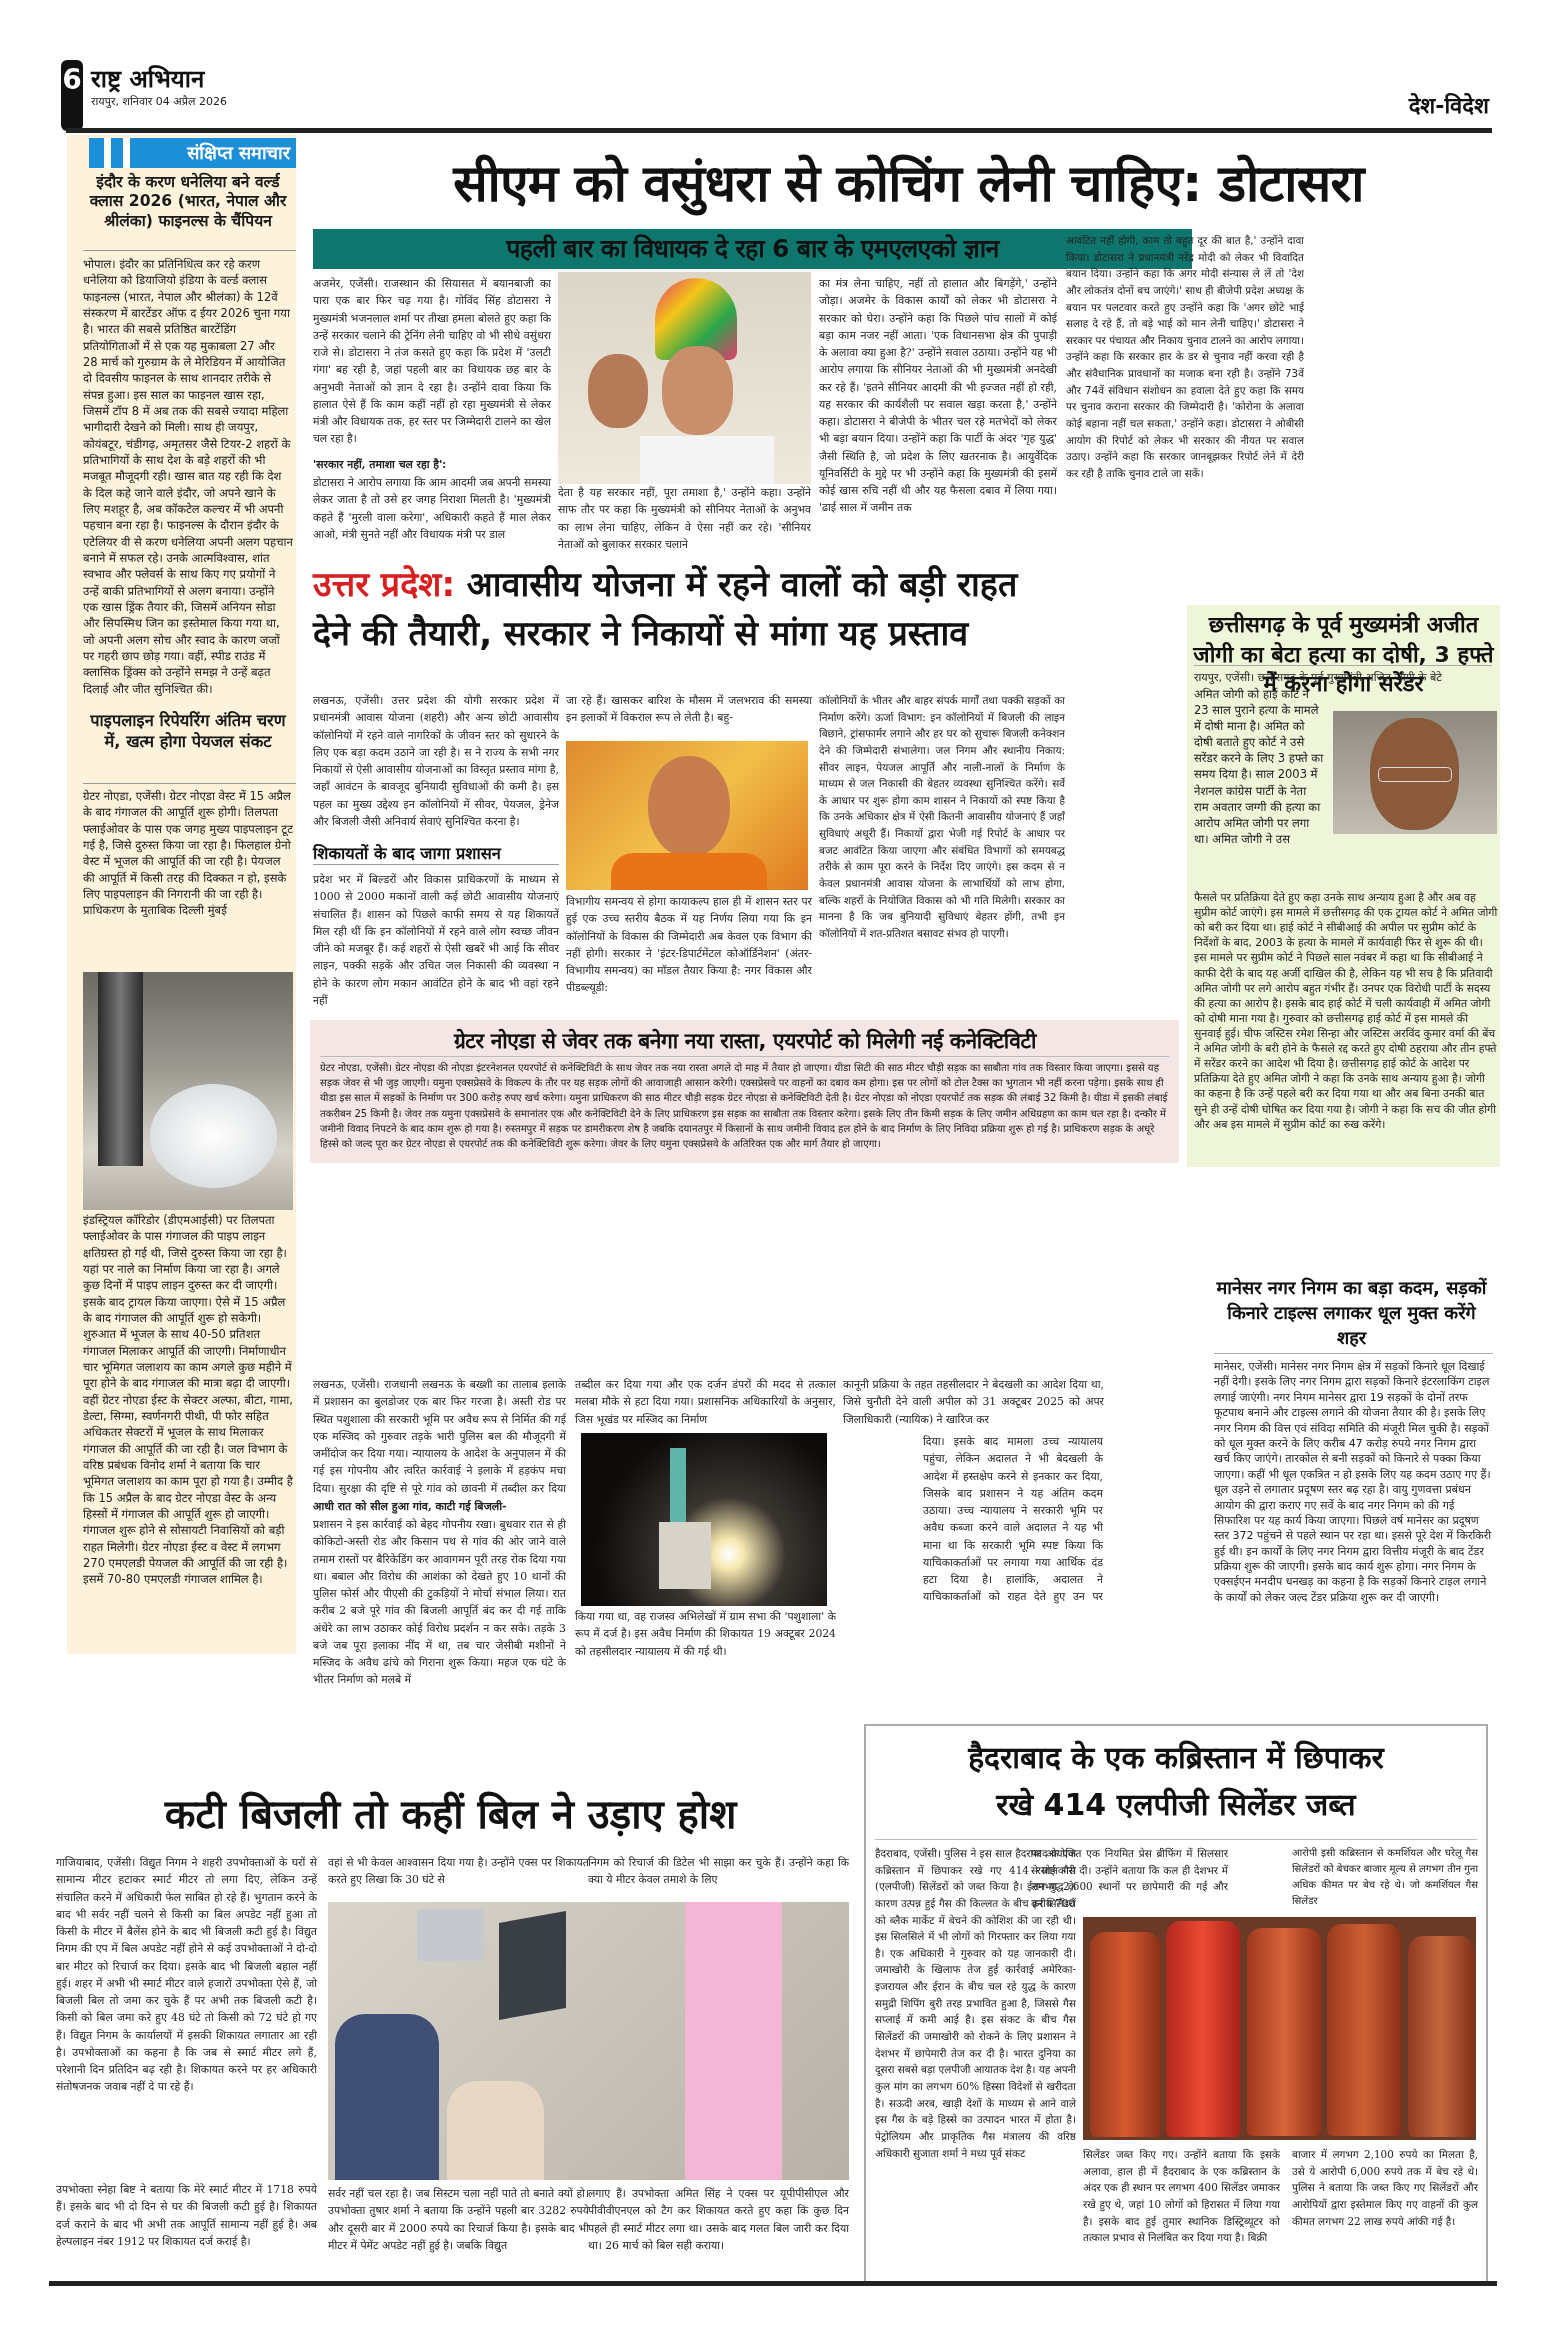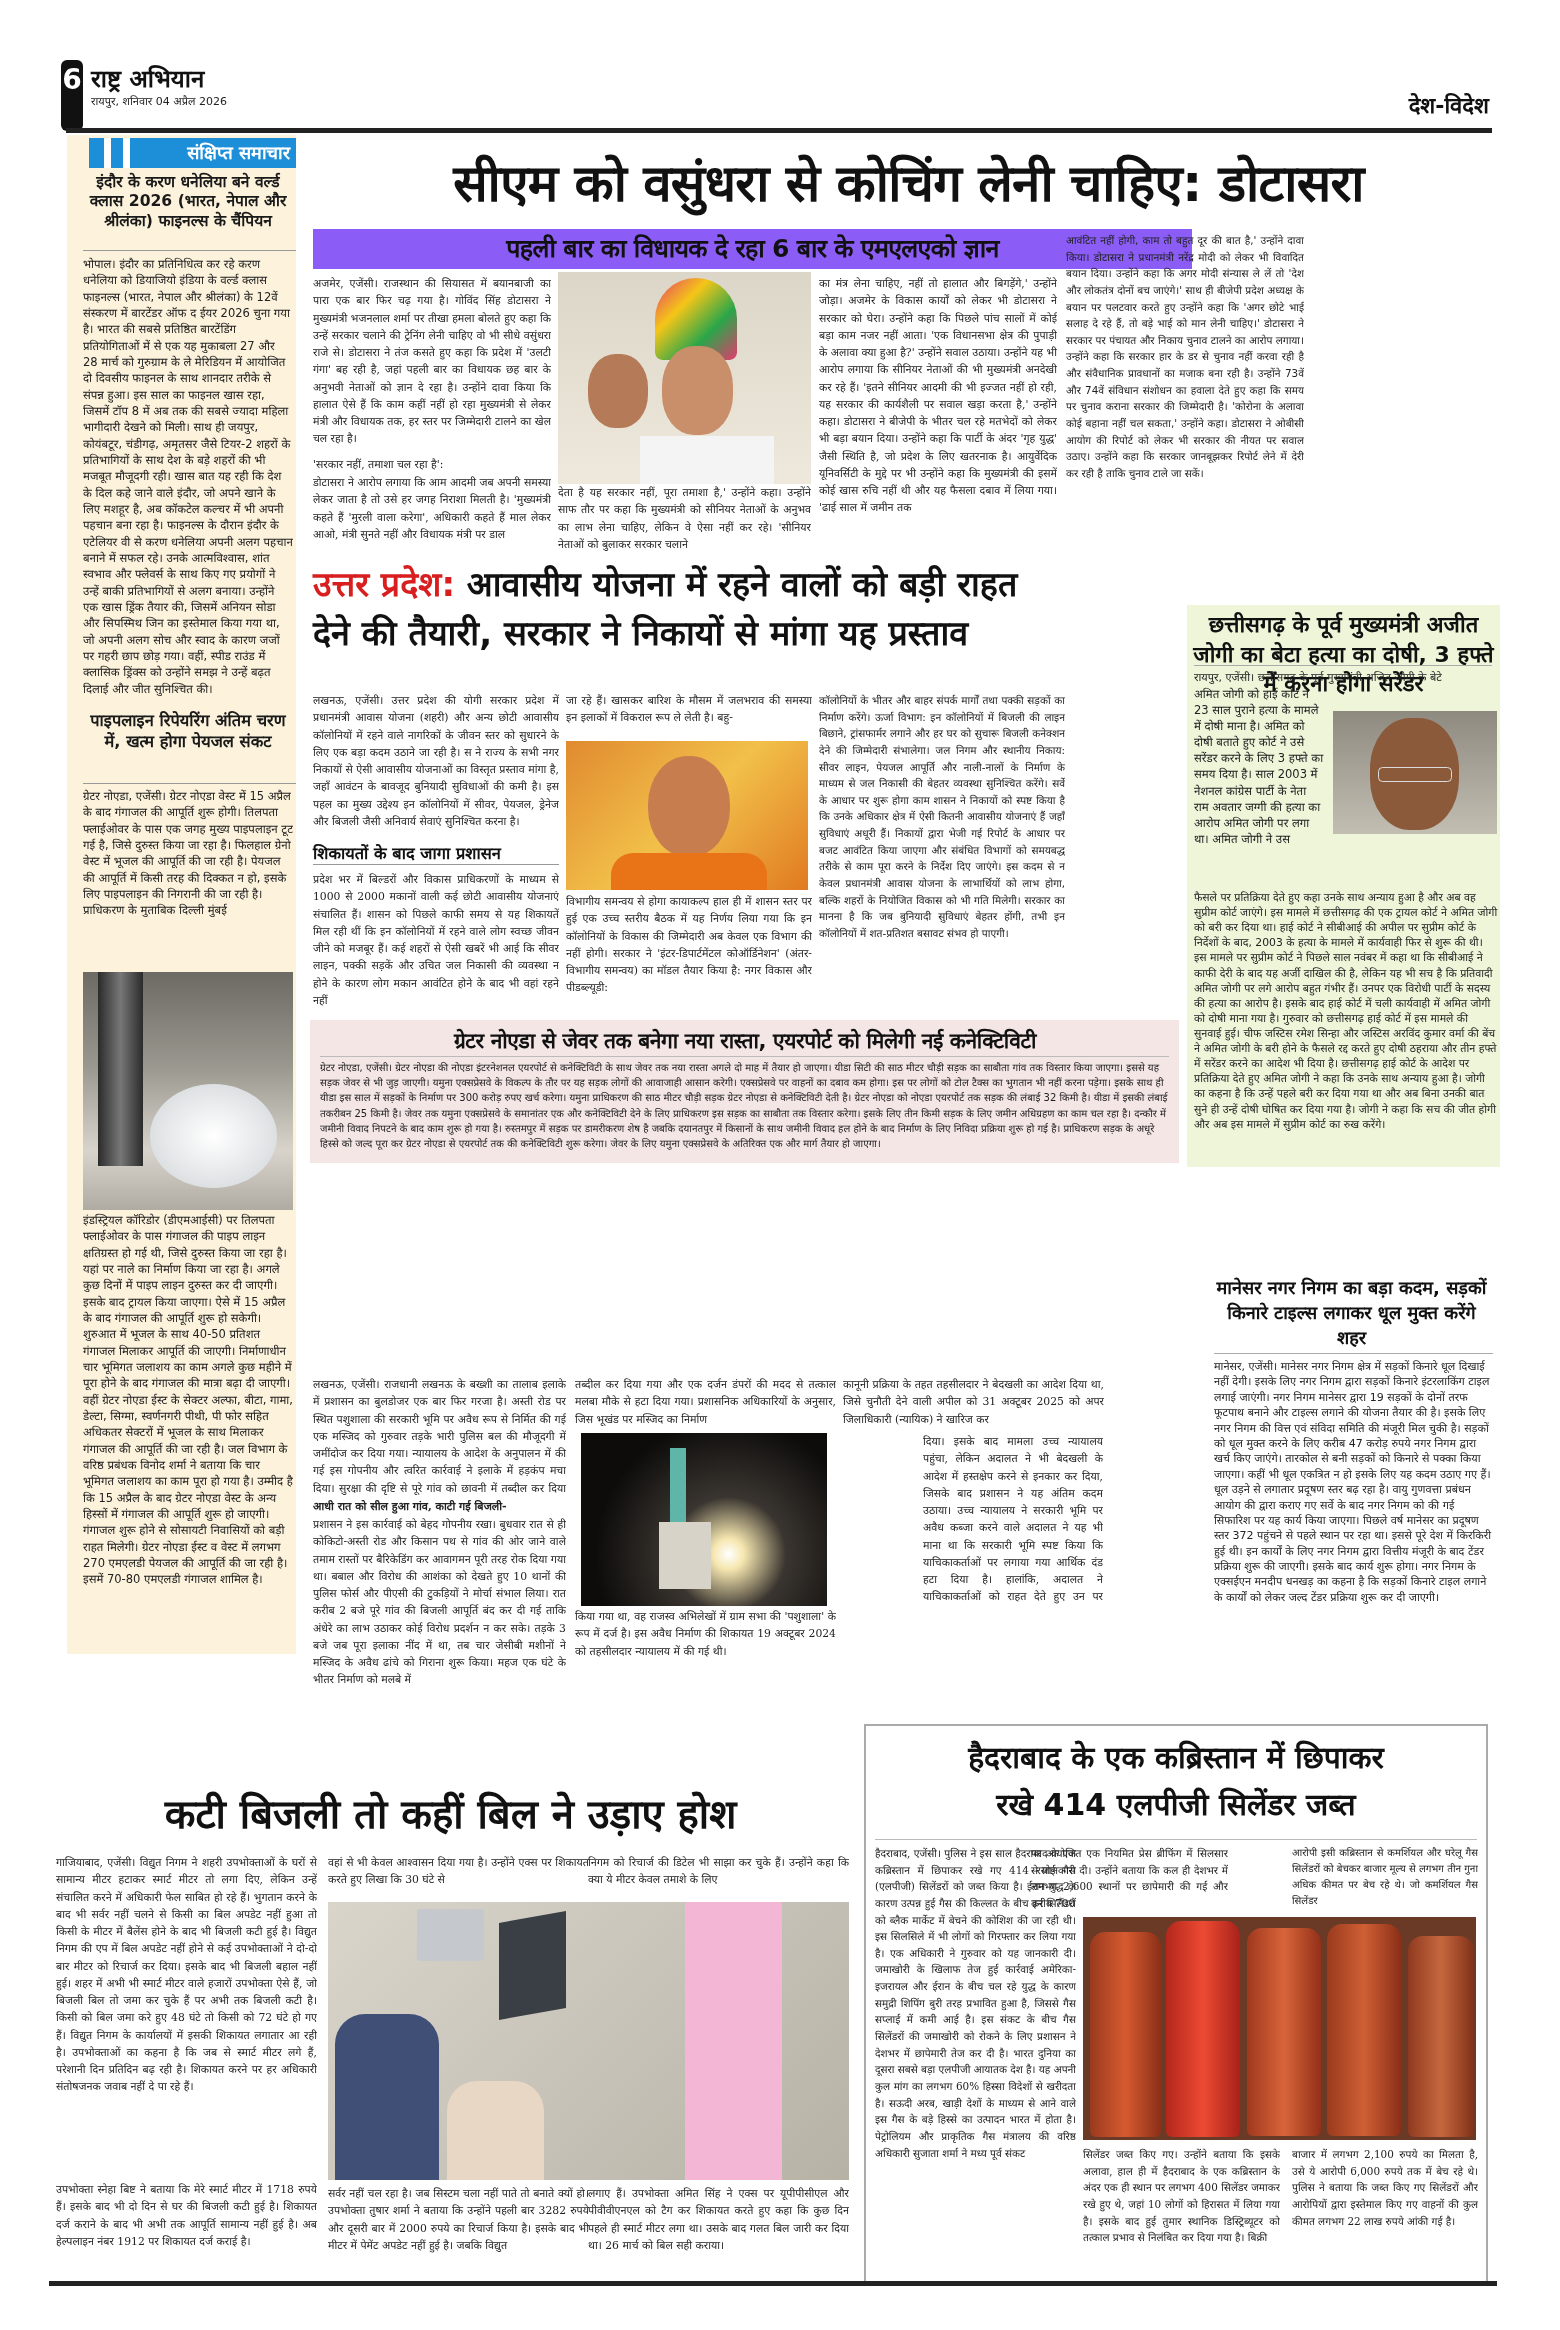--- a/index.html
+++ b/index.html
@@ -12,21 +12,21 @@
   .rule{left:66px;top:128px;width:1426px;height:4.5px;background:#222}
   .bottom-rule{left:49px;top:2281px;width:1448px;height:4.5px;background:#222}
   .sidebar{left:67px;top:135px;width:229px;height:1519px;background:#fdf3dc}
   .sb-band{left:89px;top:138px;width:207px;height:30px;background:#1c8fd8;color:#fff;font:bold 18px "DejaVu Sans",sans-serif;text-align:right;padding-right:6px;line-height:30px}
   .sb-stripe{top:138px;width:7.4px;height:30px;background:#fff}
   .sb-head{font:bold 16.4px "DejaVu Sans",sans-serif;color:#1a1a1a;text-align:center;line-height:1.25}
   .sb-text{font:12.7px "DejaVu Sans",sans-serif;line-height:1.42;color:#222}
   .hr-sb{height:0.7px;background:#999}
   .col-text{font:10.8px "DejaVu Serif",serif;line-height:1.6;color:#222;text-align:justify}
   .headline{font:bold 49px "DejaVu Sans",sans-serif;color:#111;letter-spacing:-0.7px}
-  .subhead-band{left:313px;top:229px;width:879px;height:40px;background:#8b5cf6;text-align:center;font:bold 25px "DejaVu Sans",sans-serif;line-height:40px;color:#111;letter-spacing:-0.7px}
+  .subhead-band{left:313px;top:229px;width:879px;height:40px;background:#0f766e;text-align:center;font:bold 25px "DejaVu Sans",sans-serif;line-height:40px;color:#111;letter-spacing:-0.7px}
   .photo{background:#999;overflow:hidden}
   .up-headline{font:bold 34px "DejaVu Sans",sans-serif;color:#111;line-height:1.45;text-align:left}
   .red{color:#d81e1e}
   .cg-box{left:1187px;top:605px;width:313px;height:562px;background:#eef5d9}
   .cg-head{font:bold 22px "DejaVu Sans",sans-serif;text-align:center;color:#111;line-height:1.35}
   .cg-text{font:12.7px "DejaVu Sans",sans-serif;line-height:1.4;color:#222}
   .noida-box{left:310px;top:1020px;width:869px;height:143px;background:#f5e6e6}
   .noida-head{font:bold 21px "DejaVu Sans",sans-serif;color:#111;text-align:center;letter-spacing:-0.4px}
   .noida-text{font:10.8px "DejaVu Sans",sans-serif;line-height:1.52;color:#222}
   .lko-head{font:bold 33px "DejaVu Serif",serif;color:#111;text-align:center;line-height:1.5}
@@ -59,21 +59,21 @@
 <div class="abs sb-text" style="left:83px;top:788px;width:210px;height:179px;overflow:hidden;font-size:11.5px">ग्रेटर नोएडा, एजेंसी। ग्रेटर नोएडा वेस्ट में 15 अप्रैल के बाद गंगाजल की आपूर्ति शुरू होगी। तिलपता फ्लाईओवर के पास एक जगह मुख्य पाइपलाइन टूट गई है, जिसे दुरुस्त किया जा रहा है। फिलहाल ग्रेनो वेस्ट में भूजल की आपूर्ति की जा रही है। पेयजल की आपूर्ति में किसी तरह की दिक्कत न हो, इसके लिए पाइपलाइन की निगरानी की जा रही है। प्राधिकरण के मुताबिक दिल्ली मुंबई</div>
 <div class="abs photo" style="left:83px;top:972px;width:210px;height:238px;background:linear-gradient(180deg,#6d6a64 0%,#9b9890 40%,#d8d4cc 75%,#b0aba2 100%)">
   <div style="position:absolute;left:15px;top:0;width:45px;height:194px;background:linear-gradient(90deg,#2b2b2b,#777,#2b2b2b)"></div>
   <div style="position:absolute;left:67px;top:112px;width:127px;height:104px;border-radius:50%;background:radial-gradient(#fff,#cfd3d6)"></div>
 </div>
 <div class="abs sb-text" style="left:83px;top:1212px;width:210px;height:439px;overflow:hidden;font-size:11.5px">इंडस्ट्रियल कॉरिडोर (डीएमआईसी) पर तिलपता फ्लाईओवर के पास गंगाजल की पाइप लाइन क्षतिग्रस्त हो गई थी, जिसे दुरुस्त किया जा रहा है। यहां पर नाले का निर्माण किया जा रहा है। अगले कुछ दिनों में पाइप लाइन दुरुस्त कर दी जाएगी। इसके बाद ट्रायल किया जाएगा। ऐसे में 15 अप्रैल के बाद गंगाजल की आपूर्ति शुरू हो सकेगी। शुरुआत में भूजल के साथ 40-50 प्रतिशत गंगाजल मिलाकर आपूर्ति की जाएगी। निर्माणाधीन चार भूमिगत जलाशय का काम अगले कुछ महीने में पूरा होने के बाद गंगाजल की मात्रा बढ़ा दी जाएगी। वहीं ग्रेटर नोएडा ईस्ट के सेक्टर अल्फा, बीटा, गामा, डेल्टा, सिग्मा, स्वर्णनगरी पीथी, पी फोर सहित अधिकतर सेक्टरों में भूजल के साथ मिलाकर गंगाजल की आपूर्ति की जा रही है। जल विभाग के वरिष्ठ प्रबंधक विनोद शर्मा ने बताया कि चार भूमिगत जलाशय का काम पूरा हो गया है। उम्मीद है कि 15 अप्रैल के बाद ग्रेटर नोएडा वेस्ट के अन्य हिस्सों में गंगाजल की आपूर्ति शुरू हो जाएगी। गंगाजल शुरू होने से सोसायटी निवासियों को बड़ी राहत मिलेगी। ग्रेटर नोएडा ईस्ट व वेस्ट में लगभग 270 एमएलडी पेयजल की आपूर्ति की जा रही है। इसमें 70-80 एमएलडी गंगाजल शामिल है।</div>
 
 <div class="abs headline" style="left:313px;top:146px;width:1191px;text-align:center;font-size:51px">सीएम को वसुंधरा से कोचिंग लेनी चाहिए: डोटासरा</div>
 <div class="abs subhead-band">पहली बार का विधायक दे रहा 6 बार के एमएलएको ज्ञान</div>
 <div class="abs col-text" style="left:313px;top:275px;width:238px;height:253px;overflow:hidden">अजमेर, एजेंसी। राजस्थान की सियासत में बयानबाजी का पारा एक बार फिर चढ़ गया है। गोविंद सिंह डोटासरा ने मुख्यमंत्री भजनलाल शर्मा पर तीखा हमला बोलते हुए कहा कि उन्हें सरकार चलाने की ट्रेनिंग लेनी चाहिए वो भी सीधे वसुंधरा राजे से। डोटासरा ने तंज कसते हुए कहा कि प्रदेश में 'उलटी गंगा' बह रही है, जहां पहली बार का विधायक छह बार के अनुभवी नेताओं को ज्ञान दे रहा है। उन्होंने दावा किया कि हालात ऐसे हैं कि काम कहीं नहीं हो रहा मुख्यमंत्री से लेकर मंत्री और विधायक तक, हर स्तर पर जिम्मेदारी टालने का खेल चल रहा है।</div>
-<div class="abs col-text" style="left:313px;top:456px;width:238px;font-weight:normal">'सरकार नहीं, तमाशा चल रहा है':</div>
+<div class="abs col-text" style="left:313px;top:456px;width:238px;font-weight:bold">'सरकार नहीं, तमाशा चल रहा है':</div>
 <div class="abs col-text" style="left:313px;top:474px;width:238px;height:74px;overflow:hidden">डोटासरा ने आरोप लगाया कि आम आदमी जब अपनी समस्या लेकर जाता है तो उसे हर जगह निराशा मिलती है। 'मुख्यमंत्री कहते हैं 'मुरली वाला करेगा', अधिकारी कहते हैं माल लेकर आओ, मंत्री सुनते नहीं और विधायक मंत्री पर डाल</div>
 <div class="abs photo" style="left:558px;top:272px;width:253px;height:212px;background:linear-gradient(180deg,#dcd6c8,#efe9dd)">
   <div style="position:absolute;left:97px;top:6px;width:82px;height:82px;border-radius:50% 50% 7.4px 7.4px;background:linear-gradient(135deg,#e23b6d,#f5c518,#2aa64a,#e23b6d)"></div>
   <div style="position:absolute;left:104px;top:74px;width:71px;height:89px;border-radius:45%;background:#c98e6a"></div>
   <div style="position:absolute;left:30px;top:82px;width:60px;height:74px;border-radius:45%;background:#b57b58"></div>
   <div style="position:absolute;left:82px;top:164px;width:134px;height:52px;background:#f4f4f4"></div>
 </div>
 <div class="abs col-text" style="left:558px;top:484px;width:253px;height:67px;overflow:hidden">देता है यह सरकार नहीं, पूरा तमाशा है,' उन्होंने कहा। उन्होंने साफ तौर पर कहा कि मुख्यमंत्री को सीनियर नेताओं के अनुभव का लाभ लेना चाहिए, लेकिन वे ऐसा नहीं कर रहे। 'सीनियर नेताओं को बुलाकर सरकार चलाने</div>
 <div class="abs col-text" style="left:819px;top:275px;width:238px;height:275px;overflow:hidden">का मंत्र लेना चाहिए, नहीं तो हालात और बिगड़ेंगे,' उन्होंने जोड़ा। अजमेर के विकास कार्यों को लेकर भी डोटासरा ने सरकार को घेरा। उन्होंने कहा कि पिछले पांच सालों में कोई बड़ा काम नजर नहीं आता। 'एक विधानसभा क्षेत्र की पुपाड़ी के अलावा क्या हुआ है?' उन्होंने सवाल उठाया। उन्होंने यह भी आरोप लगाया कि सीनियर नेताओं की भी मुख्यमंत्री अनदेखी कर रहे हैं। 'इतने सीनियर आदमी की भी इज्जत नहीं हो रही, यह सरकार की कार्यशैली पर सवाल खड़ा करता है,' उन्होंने कहा। डोटासरा ने बीजेपी के भीतर चल रहे मतभेदों को लेकर भी बड़ा बयान दिया। उन्होंने कहा कि पार्टी के अंदर 'गृह युद्ध' जैसी स्थिति है, जो प्रदेश के लिए खतरनाक है। आयुर्वेदिक यूनिवर्सिटी के मुद्दे पर भी उन्होंने कहा कि मुख्यमंत्री की इसमें कोई खास रुचि नहीं थी और यह फैसला दबाव में लिया गया। 'ढाई साल में जमीन तक</div>
 <div class="abs col-text" style="left:1066px;top:232px;width:238px;height:319px;overflow:hidden;font-family:'DejaVu Sans',sans-serif;font-size:10.4px">आवंटित नहीं होगी, काम तो बहुत दूर की बात है,' उन्होंने दावा किया। डोटासरा ने प्रधानमंत्री नरेंद्र मोदी को लेकर भी विवादित बयान दिया। उन्होंने कहा कि अगर मोदी संन्यास ले लें तो 'देश और लोकतंत्र दोनों बच जाएंगे।' साथ ही बीजेपी प्रदेश अध्यक्ष के बयान पर पलटवार करते हुए उन्होंने कहा कि 'अगर छोटे भाई सलाह दे रहे हैं, तो बड़े भाई को मान लेनी चाहिए।' डोटासरा ने सरकार पर पंचायत और निकाय चुनाव टालने का आरोप लगाया। उन्होंने कहा कि सरकार हार के डर से चुनाव नहीं करवा रही है और संवैधानिक प्रावधानों का मजाक बना रही है। उन्होंने 73वें और 74वें संविधान संशोधन का हवाला देते हुए कहा कि समय पर चुनाव कराना सरकार की जिम्मेदारी है। 'कोरोना के अलावा कोई बहाना नहीं चल सकता,' उन्होंने कहा। डोटासरा ने ओबीसी आयोग की रिपोर्ट को लेकर भी सरकार की नीयत पर सवाल उठाए। उन्होंने कहा कि सरकार जानबूझकर रिपोर्ट लेने में देरी कर रही है ताकि चुनाव टाले जा सकें।</div>

